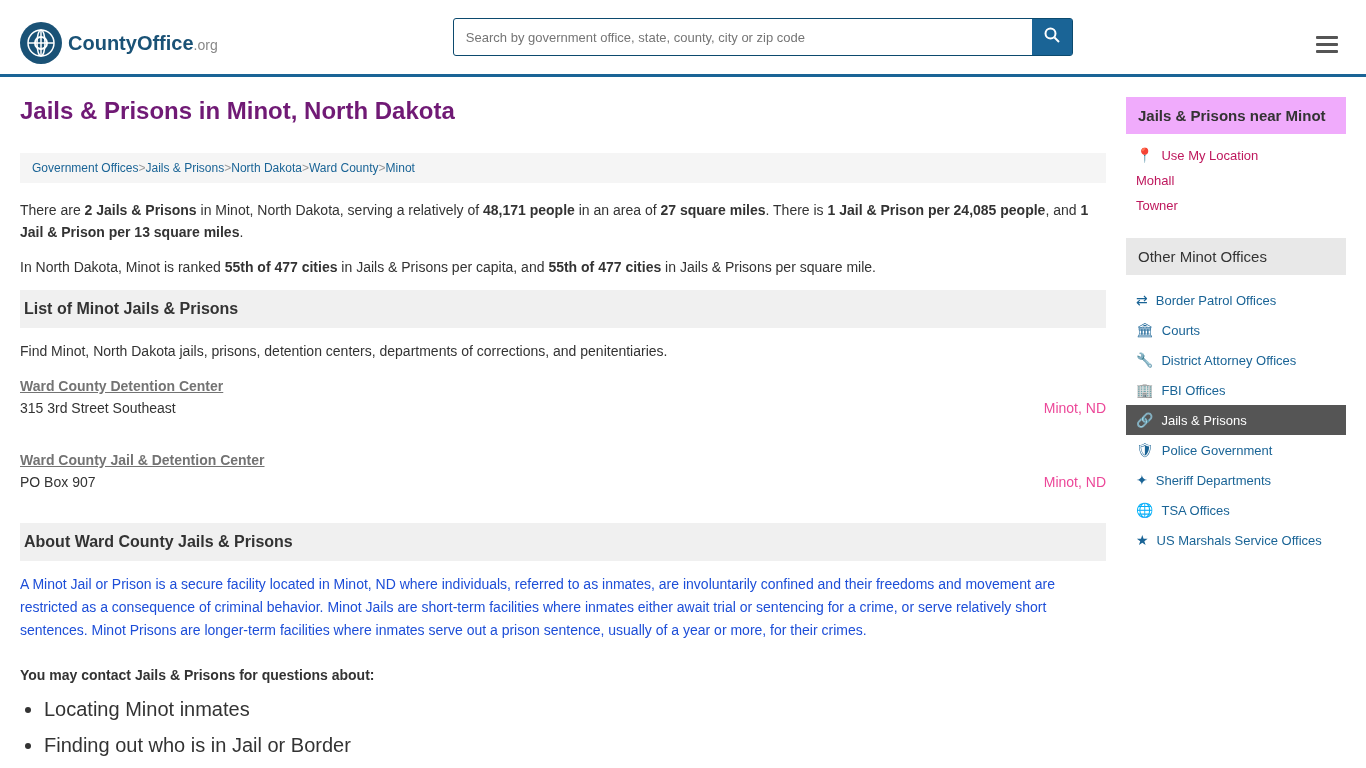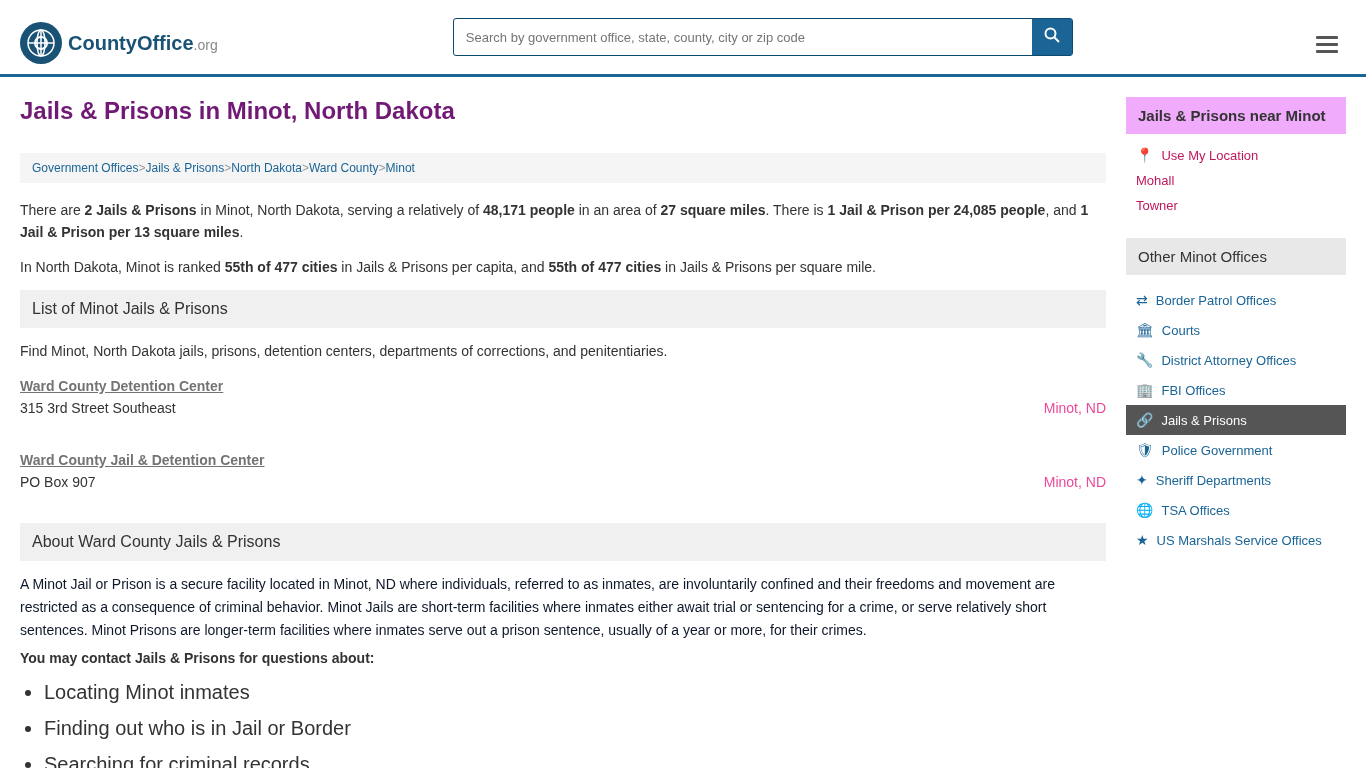--- a/index.html
+++ b/index.html
@@ -115,23 +115,23 @@
       font-size: 14px;
       line-height: 1.6;
       margin-bottom: 12px;
       color: #333;
     }
     .stats-text strong { font-weight: bold; }
 
     
     .section-header {
       background: #f0f0f0;
-      padding: 10px 12px;
+      padding: 10px 4px;
       font-size: 16px;
-      font-weight: normal;
+      font-weight: bold;
       color: #333;
       margin: 4px 0 12px 0;
     }
 
     
     .facility-entry {
       margin-bottom: 20px;
       padding-bottom: 10px;
     }
     .facility-name {
@@ -148,22 +148,22 @@
       font-size: 14px;
       color: #333;
     }
     .facility-address { flex: 1; }
     .facility-city { color: #ec4899; }
 
     
     .about-text {
       font-size: 14px;
       line-height: 1.65;
-      color: #0f172a;
-      margin-bottom: 8px;
+      color: #1d4ed8;
+      margin-bottom: 25px;
     }
     .contact-header {
       font-weight: bold;
       font-size: 14px;
       margin-bottom: 8px;
     }
     .bullet-list {
       padding-left: 24px;
       font-size: 20px;
       line-height: 1.8;

